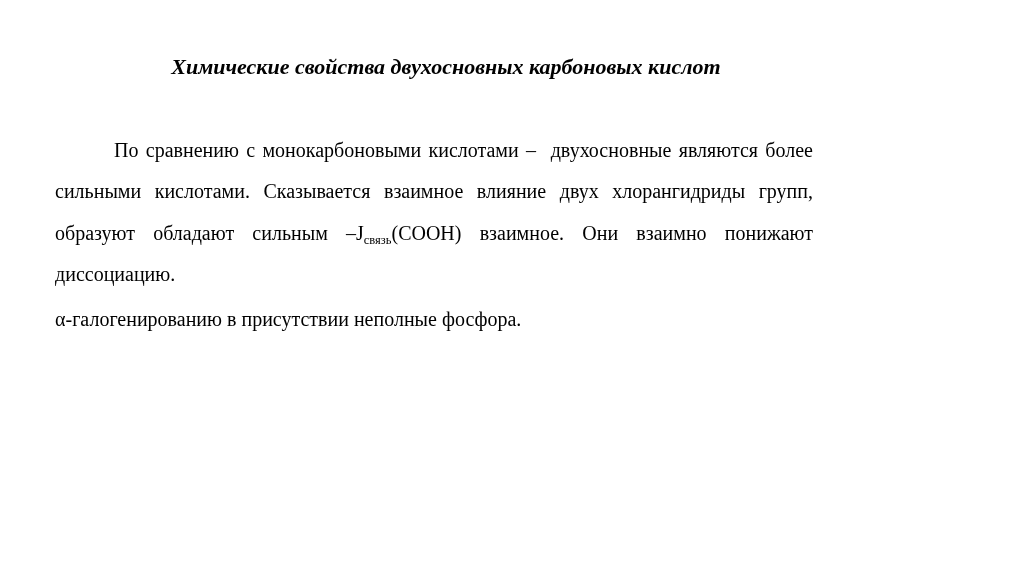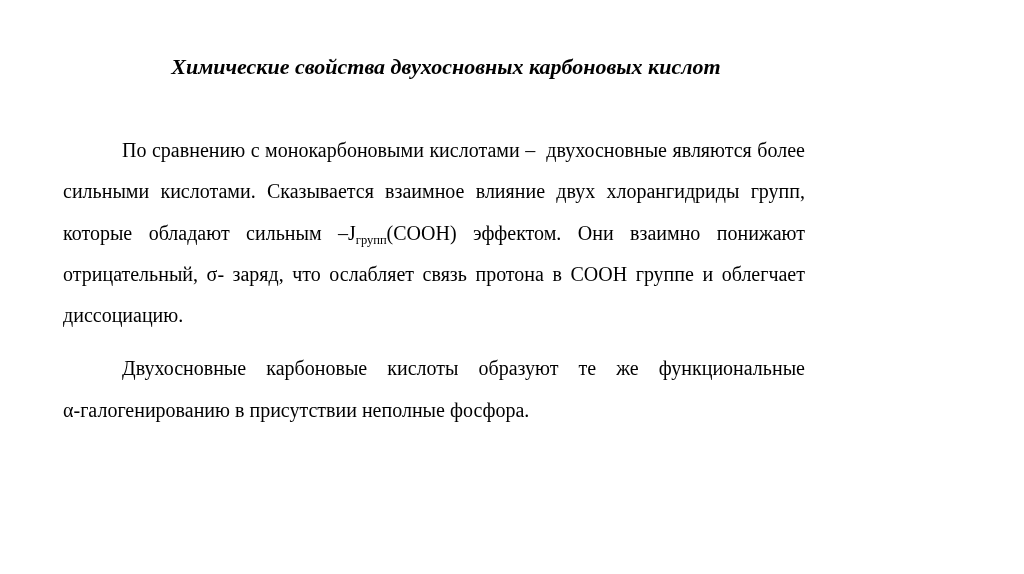--- a/index.html
+++ b/index.html
@@ -27,21 +27,21 @@
     text-align: center;
     font-size: 22px;
     line-height: 26px;
     font-weight: bold;
     font-style: italic;
   }
   .content {
     margin: 50px 75px 0 51px; 
     font-size: 20px;
   }
-  .para { margin: 12px; }
+  .para { margin: 4px; }
   .line {
     height: 41.3px;
     line-height: 41.3px;
     overflow: hidden;
     text-align: justify;
     text-align-last: justify;
   }
   .line.last {
     text-align-last: left;
   }
@@ -59,24 +59,22 @@
 
 <div class="slide">
 
   <h1 class="title">Химические свойства двухосновных карбоновых кислот</h1>
 
   <div class="content">
 
     <div class="para">
       <div class="line indent">По сравнению с монокарбоновыми кислотами –&nbsp; двухосновные являются более</div>
       <div class="line">сильными кислотами. Сказывается взаимное влияние двух хлорангидриды групп,</div>
-      <div class="line"><span>которые обладают сильным –J</span><sub class="inductive">групп</sub><span>(COOH) эффектом. Они взаимно понижают</span></div>
-      <div class="line">отрицательный, σ- заряд, что ослабляет связь протона в COOH группе и облегчает</div>
+      <div class="line"><span>образуют обладают сильным –J</span><sub class="inductive">связь</sub><span>(COOH) взаимное. Они взаимно понижают</span></div>
       <div class="line last">диссоциацию.</div>
     </div>
 
     <div class="para">
-      <div class="line indent">Двухосновные карбоновые кислоты образуют те же функциональные</div>
       <div class="line last">α-галогенированию в присутствии неполные фосфора.</div>
     </div>
 
   </div>
 </div>
 
 </body></html>

